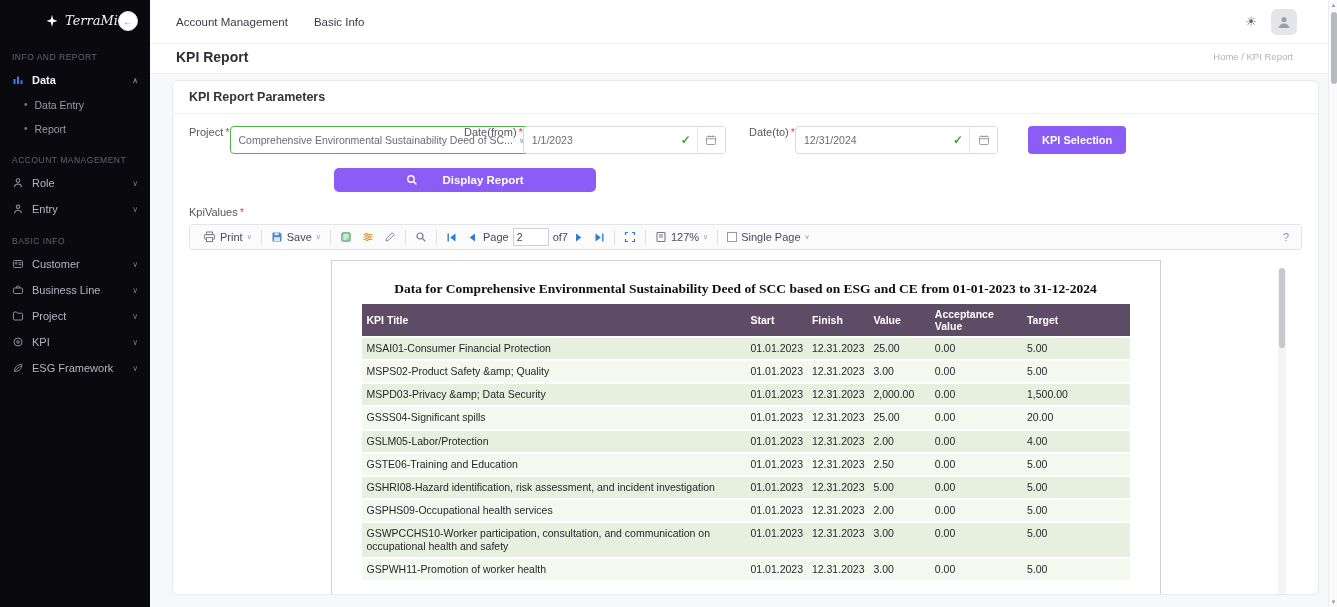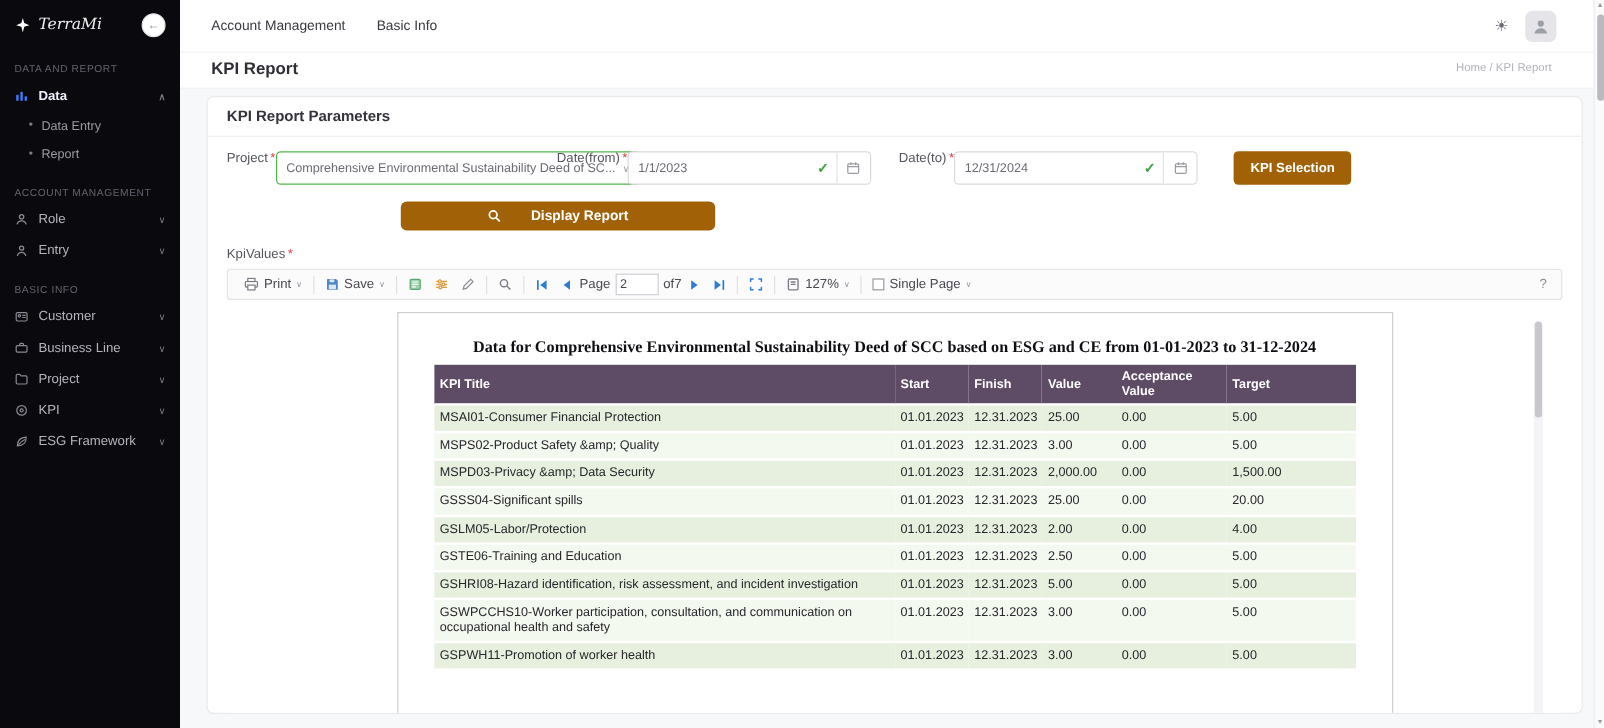--- a/index.html
+++ b/index.html
@@ -2,21 +2,21 @@
 <html><head>
 <meta charset="utf-8">
 <style>
   * { box-sizing: border-box; margin: 0; padding: 0; }
   html,body { width:1337px; height:607px; overflow:hidden; }
   body { font-family:"Liberation Sans", sans-serif; background:#fff; color:#333; }
   .app { position:relative; display:flex; width:1337px; height:607px; }
 
   
   .sidebar { width:150px; flex-shrink:0; background:#0a0a0e; height:100%; position:relative; z-index:2; }
-  .logo { display:flex; align-items:center; gap:6px; padding:13px 12px 10px; color:#fff; }
+  .logo { display:flex; align-items:center; gap:6px; padding:13px 12px 10px; color:#fff;margin-left:33px; }
   .logo-text { font-family:"DejaVu Serif", serif; font-style:italic; font-size:13px; color:#f2f2f2; }
   .sb-section-title { padding:14px 12px 5px; font-size:8.5px; letter-spacing:.5px; color:#62626c; }
   .sb-item { display:flex; align-items:center; gap:8px; padding:7px 12px; font-size:11px; color:#b4b4bd; cursor:pointer; }
   .sb-item .icn { color:#8a8a94; display:flex; }
   .sb-item.active { color:#eef0ff; font-weight:bold; }
   .sb-item.active .icn { color:#3d7bfd; }
   .sb-caret { margin-left:auto; font-size:8px; color:#777; }
   .sb-child { display:flex; align-items:center; gap:7px; padding:6px 12px 6px 24px; font-size:10.5px; color:#9a9aa3; cursor:pointer; }
   .sb-dot { font-size:10px; color:#7d7d86; line-height:1; }
 
@@ -49,21 +49,21 @@
   .req { color:#e04545; margin-left:2px; }
   .w-project { width:265px; }
   .w-date { width:275px; }
   .select { height:28px; border:1.5px solid #52b54b; border-radius:4px; background:#fff; display:flex; align-items:center; padding:0 8px; font-size:10.5px; color:#6b6b74; cursor:pointer; }
   .select .sel-text { flex:1; white-space:nowrap; overflow:hidden; text-overflow:ellipsis; }
   .sel-caret { font-size:8px; color:#9a9aa3; margin-left:6px; }
   .dategroup { height:28px; border:1px solid #d9d9de; border-radius:4px; background:#fff; display:flex; align-items:center; overflow:hidden; }
   .dategroup input { border:0; outline:0; flex:1; font-size:10.5px; color:#6b6b74; padding:0 8px; font-family:inherit; min-width:0; }
   .valid-check { color:#43a047; font-size:12px; font-weight:bold; margin:0 6px; }
   .cal-btn { width:28px; align-self:stretch; border-left:1px solid #e3e3e8; display:flex; align-items:center; justify-content:center; cursor:pointer; background:#fff; }
-  .btn-blue { background:#a16207; color:#fff; border:0; border-radius:4px; font-size:11px; font-weight:bold; font-family:inherit; cursor:pointer; }
+  .btn-blue { background:#8b5cf6; color:#fff; border:0; border-radius:4px; font-size:11px; font-weight:bold; font-family:inherit; cursor:pointer; }
   .kpi-sel-btn { height:28px; padding:0 14px; margin-left:4px; }
   .display-btn { margin:14px 0 0 145px; width:262px; height:24px; border-radius:5px; display:flex; align-items:center; justify-content:center; gap:24px; font-size:11.5px; }
   .kpivalues-label { margin-top:14px; font-size:11px; color:#55555e; }
 
   
   .viewer { margin-top:6px; }
   .vtoolbar { height:26px; background:#fbfbfc; border:1px solid #e4e4e9; border-radius:3px; display:flex; align-items:center; padding:0 8px; font-size:11px; color:#4a4a52; }
   .tbtn { display:flex; align-items:center; gap:4px; padding:0 5px; height:35px; cursor:pointer; border-radius:2px; }
   .tsep { width:1px; height:15px; background:#e0e0e5; margin:0 4px; }
   .tcaret { font-size:7px; color:#9a9aa3; }
@@ -97,21 +97,21 @@
   <aside class="sidebar">
     <div class="logo">
       <span class="icn">
         <svg width="14" height="14" viewBox="0 0 14 14" fill="#fff">
             <path d="M7 1l1.2 4.2L12.5 7l-4.3 1.3L7 13 5.8 8.3 1.5 7l4.3-1.8z"></path>
           </svg>
       </span>
       <span class="logo-text">TerraMi</span>
     </div>
     <div>
-        <div class="sb-section-title">DATA AND REPORT</div>
+        <div class="sb-section-title">INFO AND REPORT</div>
         <div class="sb-item active">
           <span class="icn">
             <svg width="12" height="12" viewBox="0 0 12 12" fill="currentColor">
               <rect x="1.5" y="5" width="2" height="5" rx=".5"></rect>
               <rect x="5" y="2.5" width="2" height="7.5" rx=".5"></rect>
               <rect x="8.5" y="6.3" width="2" height="3.7" rx=".5"></rect>
             </svg>
           </span>
           <span class="sb-label">Data</span>
           <span class="sb-caret">∧</span>
@@ -492,20 +492,28 @@
                       </tr>
                       <tr>
                         <td>GSHRI08-Hazard identification, risk assessment, and incident investigation</td>
                         <td>01.01.2023</td>
                         <td>12.31.2023</td>
                         <td>5.00</td>
                         <td>0.00</td>
                         <td>5.00</td>
                       </tr>
                       <tr>
+                        <td>GSPHS09-Occupational health services</td>
+                        <td>01.01.2023</td>
+                        <td>12.31.2023</td>
+                        <td>2.00</td>
+                        <td>0.00</td>
+                        <td>5.00</td>
+                      </tr>
+                      <tr>
                         <td>GSWPCCHS10-Worker participation, consultation, and communication on occupational health and safety</td>
                         <td>01.01.2023</td>
                         <td>12.31.2023</td>
                         <td>3.00</td>
                         <td>0.00</td>
                         <td>5.00</td>
                       </tr>
                       <tr>
                         <td>GSPWH11-Promotion of worker health</td>
                         <td>01.01.2023</td>

